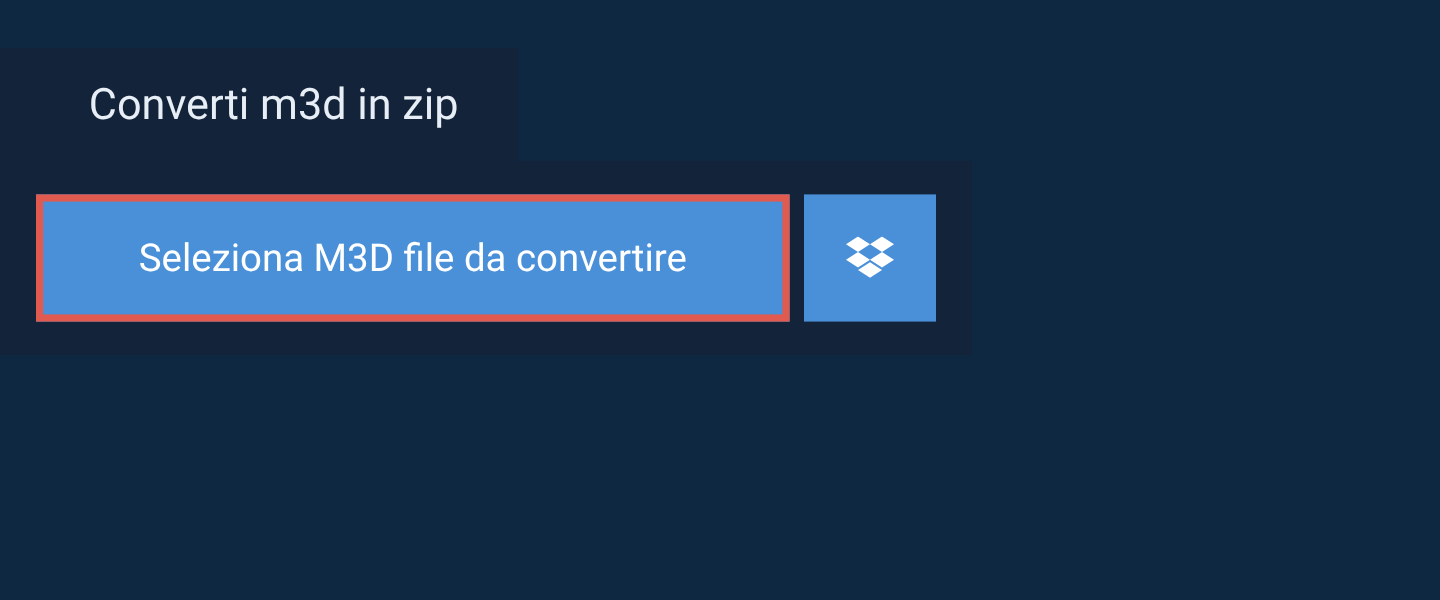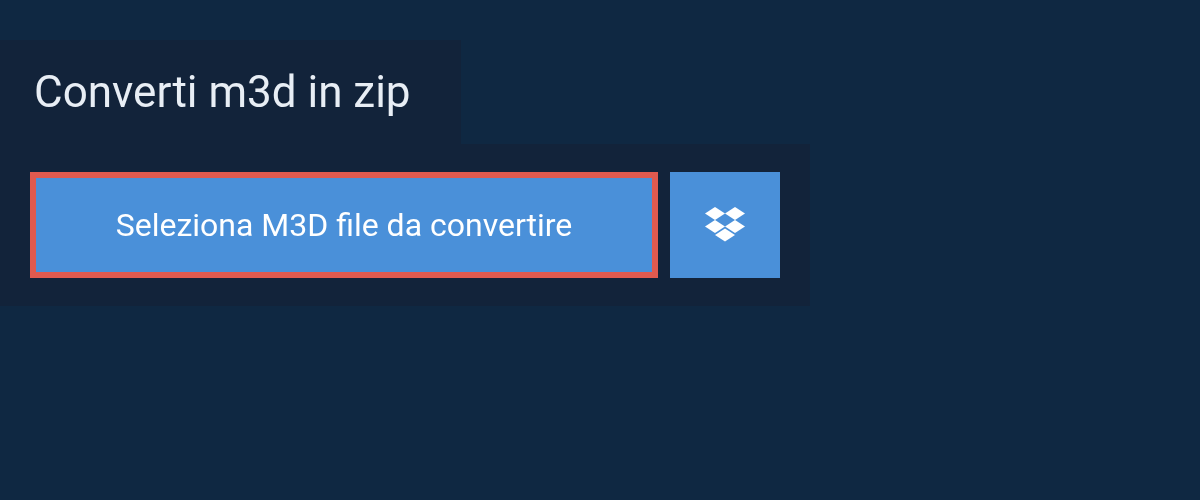--- a/index.html
+++ b/index.html
@@ -15,22 +15,23 @@
       overflow: hidden;
     }
     .tab-container {
       background-color: #12233a;
       display: inline-block;
       padding: 26px 50px 26px 34px;
       margin-top: 40px;
     }
     .tab-title {
       color: #e8eef5;
-      font-size: 44px;
+      font-size: 36px;
       font-weight: 400;
+      margin-left: 40px;
     }
     .action-panel {
       background-color: #12233a;
       padding: 28px 30px;
       display: flex;
       gap: 12px;
       align-items: stretch;
       width: 810px;
     }
     .select-file-button {

